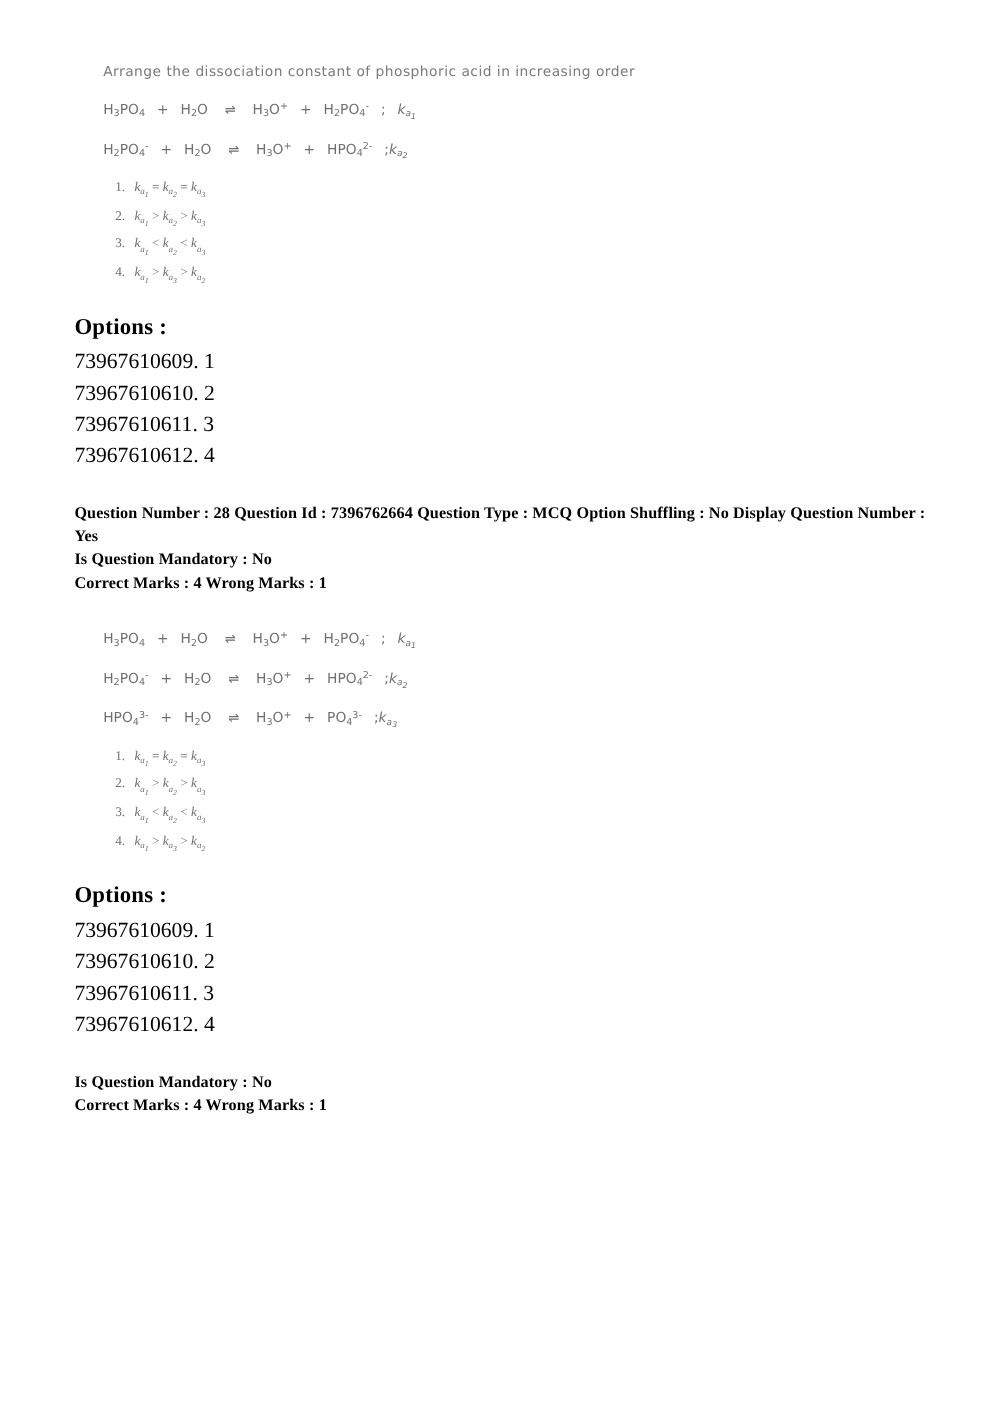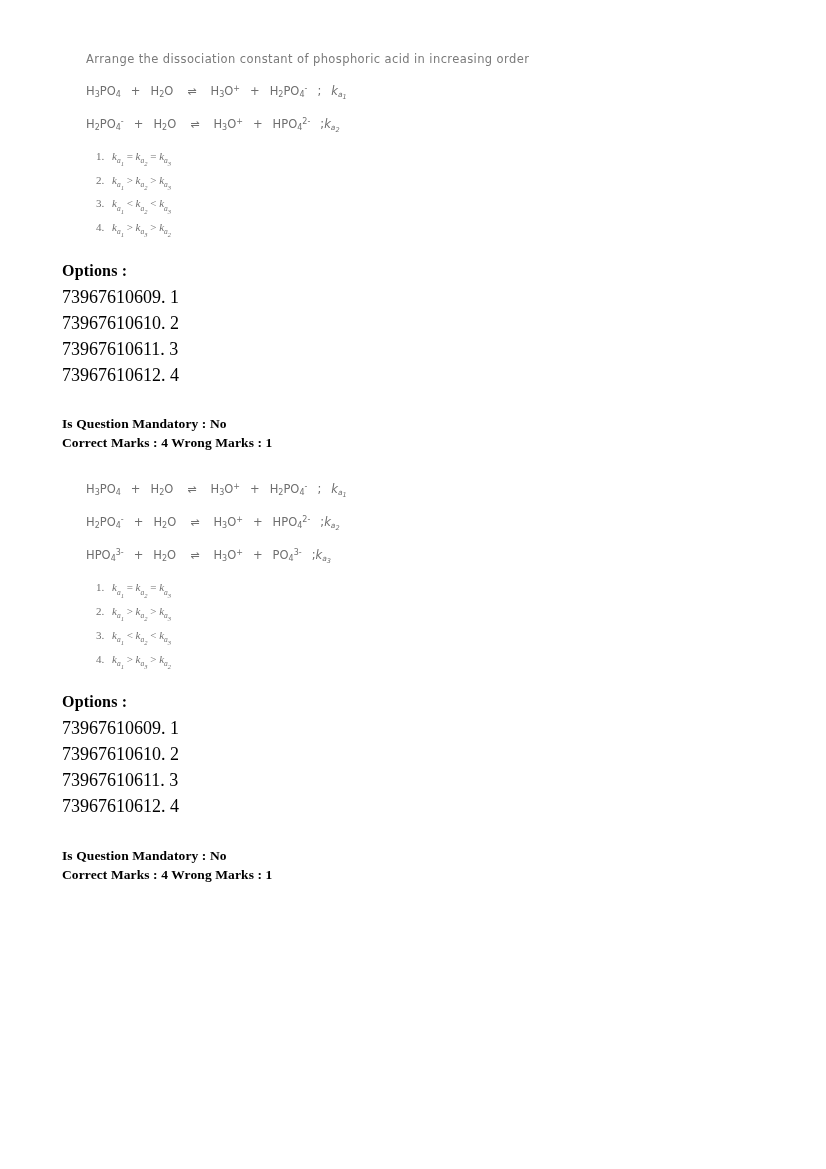--- a/index.html
+++ b/index.html
@@ -70,21 +70,21 @@
   }
   .optline .num { margin-right: 5px; }
   .optline i { font-style: italic; }
   .optline sub { font-size: 7.5px; }
   .optline sub sub { font-size: 6.5px; }
 
   
   .options-head {
     font-family: "Liberation Serif", serif;
     font-weight: bold;
-    font-size: 16px;
+    font-size: 19px;
     margin: 24px 0 4px 0;
     letter-spacing: 0.2px;
   }
   .optid {
     font-family: "Liberation Serif", serif;
     font-size: 18px;
     line-height: 1.45;
   }
   .metablock {
     margin-top: 26px;
@@ -133,20 +133,21 @@
     </div>
   </div>
 
   <div class="options-head">Options :</div>
   <div class="optid">73967610609. 1</div>
   <div class="optid">73967610610. 2</div>
   <div class="optid">73967610611. 3</div>
   <div class="optid">73967610612. 4</div>
 
   <div class="metablock">
+    <div>Question Number : 28 Question Id : 7396762664 Question Type : MCQ Option Shuffling : No Display Question Number : Yes</div>
     <div>Is Question Mandatory : No</div>
     <div>Correct Marks : 4 Wrong Marks : 1</div>
   </div>
 
   <div class="spacer-lg"></div>
 
   <div class="qblock">
 
 
     <div class="eqn">

